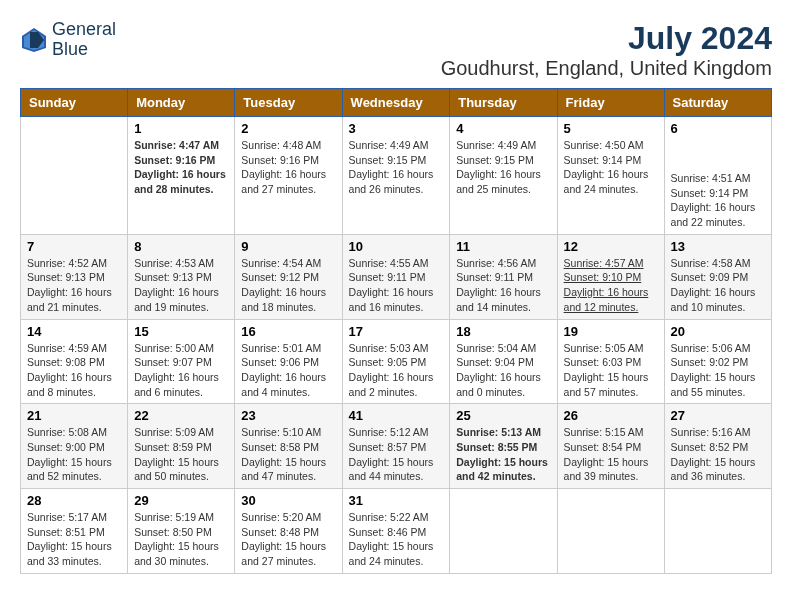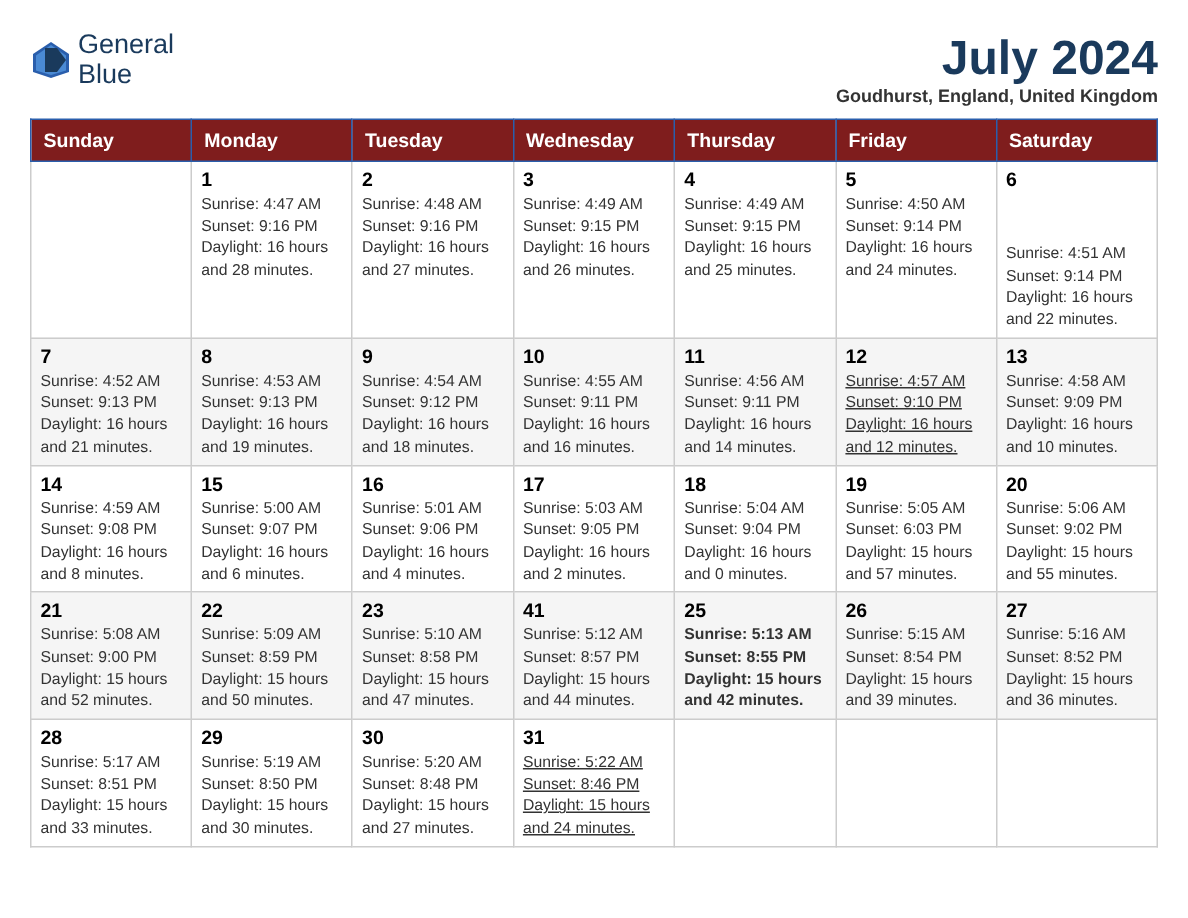--- a/index.html
+++ b/index.html
@@ -33,31 +33,31 @@
     }
     .title-section {
       text-align: right;
     }
     .month-year {
       font-size: 32px;
       font-weight: bold;
       color: #1a3a5c;
     }
     .location {
-      font-size: 12px;
+      font-size: 20px;
       color: #333;
-      font-weight: bold;
+      font-weight: normal;
     }
     .calendar-table {
       width: 100%;
       border-collapse: collapse;
       border: 1px solid #ccc;
     }
     .calendar-table th {
-      background-color: #7f1d1d;
+      background-color: #a16207;
       color: #fff;
       text-align: left;
       padding: 6px 8px;
       font-size: 13px;
       font-weight: bold;
       border: 1px solid #2a5eac;
     }
     .calendar-table td {
       vertical-align: top;
       padding: 4px 6px;
@@ -118,21 +118,21 @@
         <th>Thursday</th>
         <th>Friday</th>
         <th>Saturday</th>
       </tr>
   </thead>
   <tbody id="calendar-body">
   <tr>
         <td class="empty-cell"></td>
         <td>
           <span class="day-number">1</span>
-          <div class="cell-text" style="white-space: pre-line;">Sunrise: 4:47 AM
+          <div class="cell-text" style="white-space: pre-line; font-weight: bold;">Sunrise: 4:47 AM
 Sunset: 9:16 PM
 Daylight: 16 hours
 and 28 minutes.</div>
         </td>
         <td>
           <span class="day-number">2</span>
           <div class="cell-text" style="white-space: pre-line;">Sunrise: 4:48 AM
 Sunset: 9:16 PM
 Daylight: 16 hours
 and 27 minutes.</div>
@@ -336,21 +336,21 @@
         </td>
         <td>
           <span class="day-number">30</span>
           <div class="cell-text" style="white-space: pre-line;">Sunrise: 5:20 AM
 Sunset: 8:48 PM
 Daylight: 15 hours
 and 27 minutes.</div>
         </td>
         <td>
           <span class="day-number">31</span>
-          <div class="cell-text" style="white-space: pre-line; text-decoration: underline;">Sunrise: 5:22 AM
+          <div class="cell-text" style="white-space: pre-line;">Sunrise: 5:22 AM
 Sunset: 8:46 PM
 Daylight: 15 hours
 and 24 minutes.</div>
         </td>
         <td class="empty-cell"></td>
         <td class="empty-cell"></td>
         <td class="empty-cell"></td>
       </tr>
     </tbody>
 </table>

